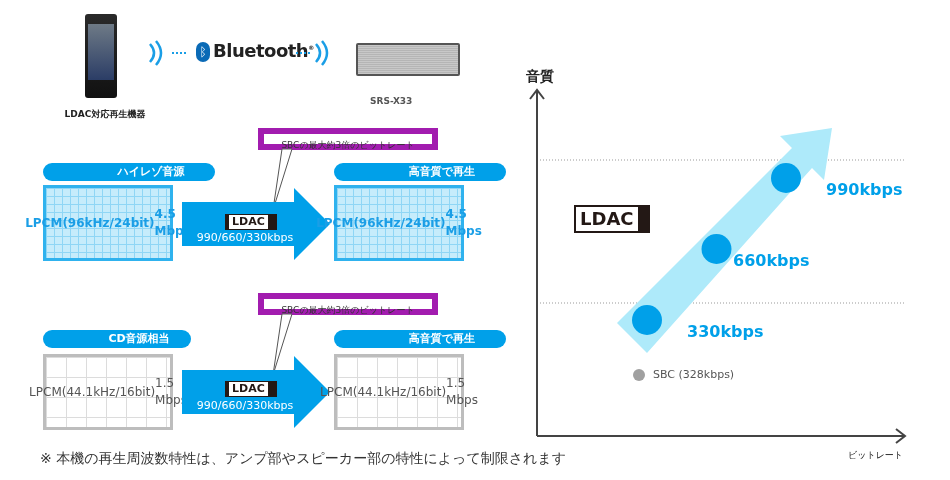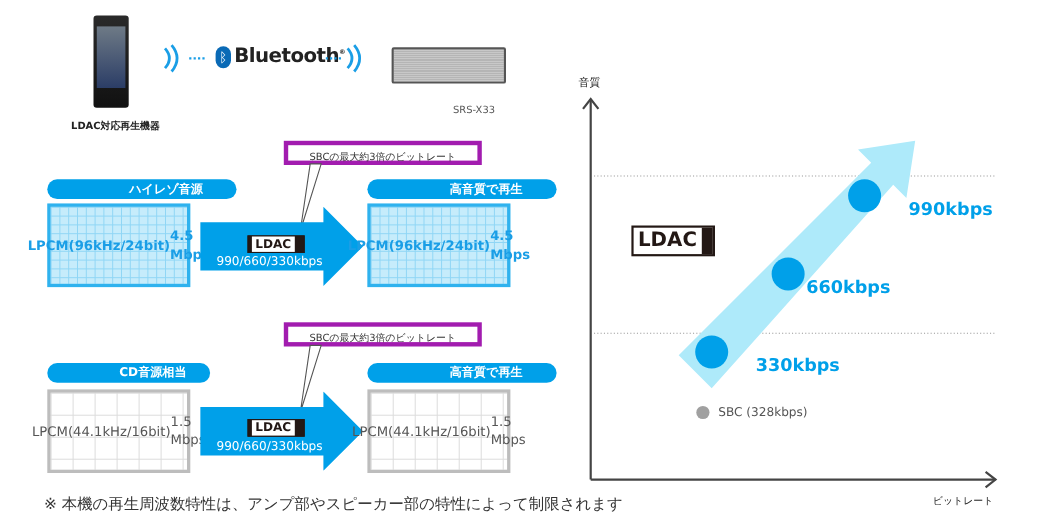--- a/index.html
+++ b/index.html
@@ -17,21 +17,21 @@
      background-image:
        linear-gradient(#8fd6f5 1px, transparent 1px),
        linear-gradient(90deg, #8fd6f5 1px, transparent 1px);
      background-size:8px 8px; }
   .box.cd { border:3px solid #bdbdbd; color:#555; font-weight:normal;
      background-color:#fff;
      background-image:
        linear-gradient(#dcdcdc 1px, transparent 1px),
        linear-gradient(90deg, #dcdcdc 1px, transparent 1px);
      background-size:20px 20px; }
-  .callout { position:absolute; width:180px; height:22px; border:4px solid #a21caf;
+  .callout { position:absolute; width:180px; height:22px; border:6px solid #a21caf;
              background:#fff; font-size:9px; text-align:center; line-height:22px; box-sizing:border-box; }
   .ldac-badge { display:inline-block; background:#231815; color:#fff; font-weight:bold;
                 font-size:11px; padding:0 8px 0 3px; border:1px solid #231815;
                 position:relative; line-height:14px; }
   .ldac-badge span.inner { background:#fff; color:#231815; padding:0 3px; display:inline-block; }
   .arrow-text { position:absolute; color:#fff; font-size:11px; text-align:center; width:130px; }
   .kbps { position:absolute; color:#00a0e9; font-size:16px; font-weight:bold; }
 </style>
 </head>
 <body>
@@ -50,21 +50,21 @@
 <div class="abs" style="left:213px;top:40px;font-size:18px;font-weight:bold;color:#222;letter-spacing:-0.5px;">
   <span>Bluetooth</span><sup style="font-size:6px;">®</sup>
 </div>
 <svg class="abs" style="left:296px;top:38px" width="40" height="30">
   <line x1="0" y1="15" x2="14" y2="15" stroke="#1a9ee6" stroke-width="2" stroke-dasharray="2,2"></line>
   <path d="M20,6 Q28,15 20,24" stroke="#1a9ee6" stroke-width="2.5" fill="none"></path>
   <path d="M26,3 Q36,15 26,27" stroke="#1a9ee6" stroke-width="2.5" fill="none"></path>
 </svg>
 
 <div class="abs" style="left:356px;top:43px;width:104px;height:33px;border:2px solid #555;border-radius:2px;box-sizing:border-box;background:repeating-linear-gradient(#c8c8c8 0 1px,#b5b5b5 1px 2px);"></div>
-<div class="abs small" style="left:370px;top:96px;width:80px;text-align:right;color:#555;font-weight:normal;">SRS-X33</div>
+<div class="abs small" style="left:370px;top:96px;width:80px;text-align:left;color:#555;font-weight:bold;">SRS-X33</div>
 
 <div class="callout" style="left:258px;top:128px;">SBCの最大約3倍のビットレート</div>
 <svg class="abs" style="left:270px;top:148px" width="40" height="65">
   <polygon points="12,1 22,1 3,62" fill="#fff" stroke="#555" stroke-width="1"></polygon>
 </svg>
 <div class="pill" style="left:43px;top:163px;width:128px;">ハイレゾ音源</div>
 <div class="box hires" style="left:43px;top:185px;">
   <div>LPCM</div>
   <div>(96kHz/24bit)</div>
   <div>4.5 Mbps</div>
@@ -118,21 +118,21 @@
   <line x1="537" y1="436" x2="905" y2="436" stroke="#444" stroke-width="2"></line>
   <polyline points="896,429 905,436 896,443" fill="none" stroke="#444" stroke-width="2"></polyline>
   <g id="marks">
       <circle cx="647" cy="320" r="15" fill="#00a0e9"></circle>
       <circle cx="716.5" cy="249" r="15" fill="#00a0e9"></circle>
       <circle cx="786" cy="178" r="15" fill="#00a0e9"></circle>
       <circle cx="639" cy="375" r="6" fill="#a0a0a0"></circle>
     </g>
 </svg>
 
-<div class="abs" style="left:526px;top:68px;font-size:10px;font-weight:normal;color:#222;">音質</div>
+<div class="abs" style="left:526px;top:68px;font-size:14px;font-weight:bold;color:#222;">音質</div>
 <div class="abs" style="left:848px;top:449px;font-size:9px;color:#222;">ビットレート</div>
 <div class="abs" style="left:574px;top:205px;border:2px solid #231815;background:#fff;height:28px;padding:0 14px 0 4px;box-sizing:border-box;">
   <span style="font-size:18px;font-weight:bold;color:#231815;line-height:24px;">LDAC</span>
   <span style="position:absolute;right:0;top:0;width:10px;height:24px;background:#231815;"></span>
 </div>
 
 <div id="labels">
     <div class="kbps" style="left: 687px; top: 322px;">330kbps</div>
     <div class="kbps" style="left: 733px; top: 251px;">660kbps</div>
     <div class="kbps" style="left: 826px; top: 180px;">990kbps</div>

